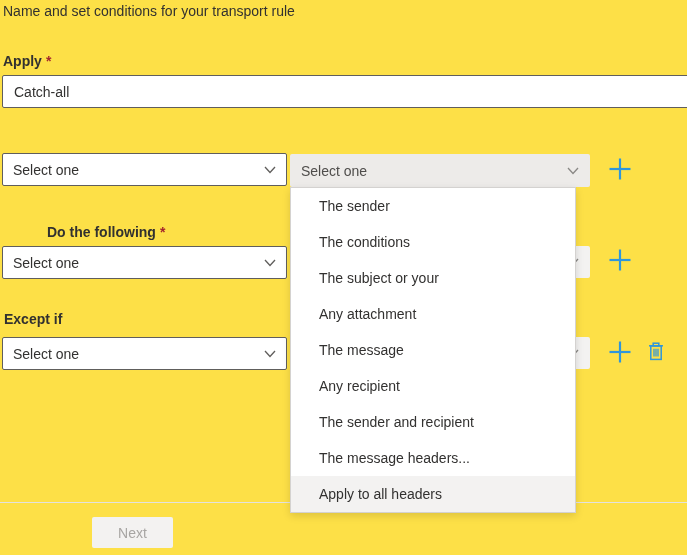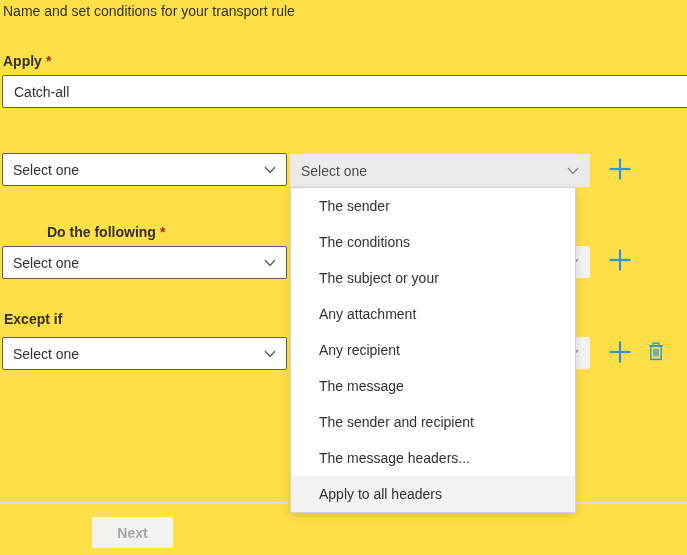--- a/index.html
+++ b/index.html
@@ -40,21 +40,21 @@
   .callout ul{list-style:none;margin:0;padding:0;}
   .callout li{
     height:36px;display:flex;align-items:center;padding:0 28px;color:#323130;
     cursor:pointer;background:#fff;
   }
   .callout li.highlighted{background:#f3f2f1;}
   .divider{left:0;top:502px;width:687px;height:1px;background:#e3e2e0;}
   .next-btn{
     left:92px;top:517px;width:81px;height:31px;background:#f3f2f1;border:none;
     border-radius:2px;color:#a7a5a3;font-family:"Liberation Sans",sans-serif;
-    font-size:14px;font-weight:700;display:flex;align-items:center;justify-content:center;
+    font-size:14px;font-weight:400;display:flex;align-items:center;justify-content:center;
     cursor:default;
   }
 </style>
 </head>
 <body>
 
 <div id="canvas">
 
   <div class="abs heading">Name and set conditions for your transport rule</div>
 
@@ -138,21 +138,21 @@
 
   <div class="abs divider"></div>
   <button class="abs next-btn">Next</button>
 
   <div class="abs callout">
     <ul>
       <li>The sender</li>
       <li>The conditions</li>
       <li>The subject or your</li>
       <li>Any attachment</li>
+      <li>The message</li>
       <li>Any recipient</li>
-      <li>The message</li>
       <li>The sender and recipient</li>
       <li>The message headers...</li>
       <li class="highlighted">Apply to all headers</li>
     </ul>
   </div>
 
 </div>
 
 </body></html>

